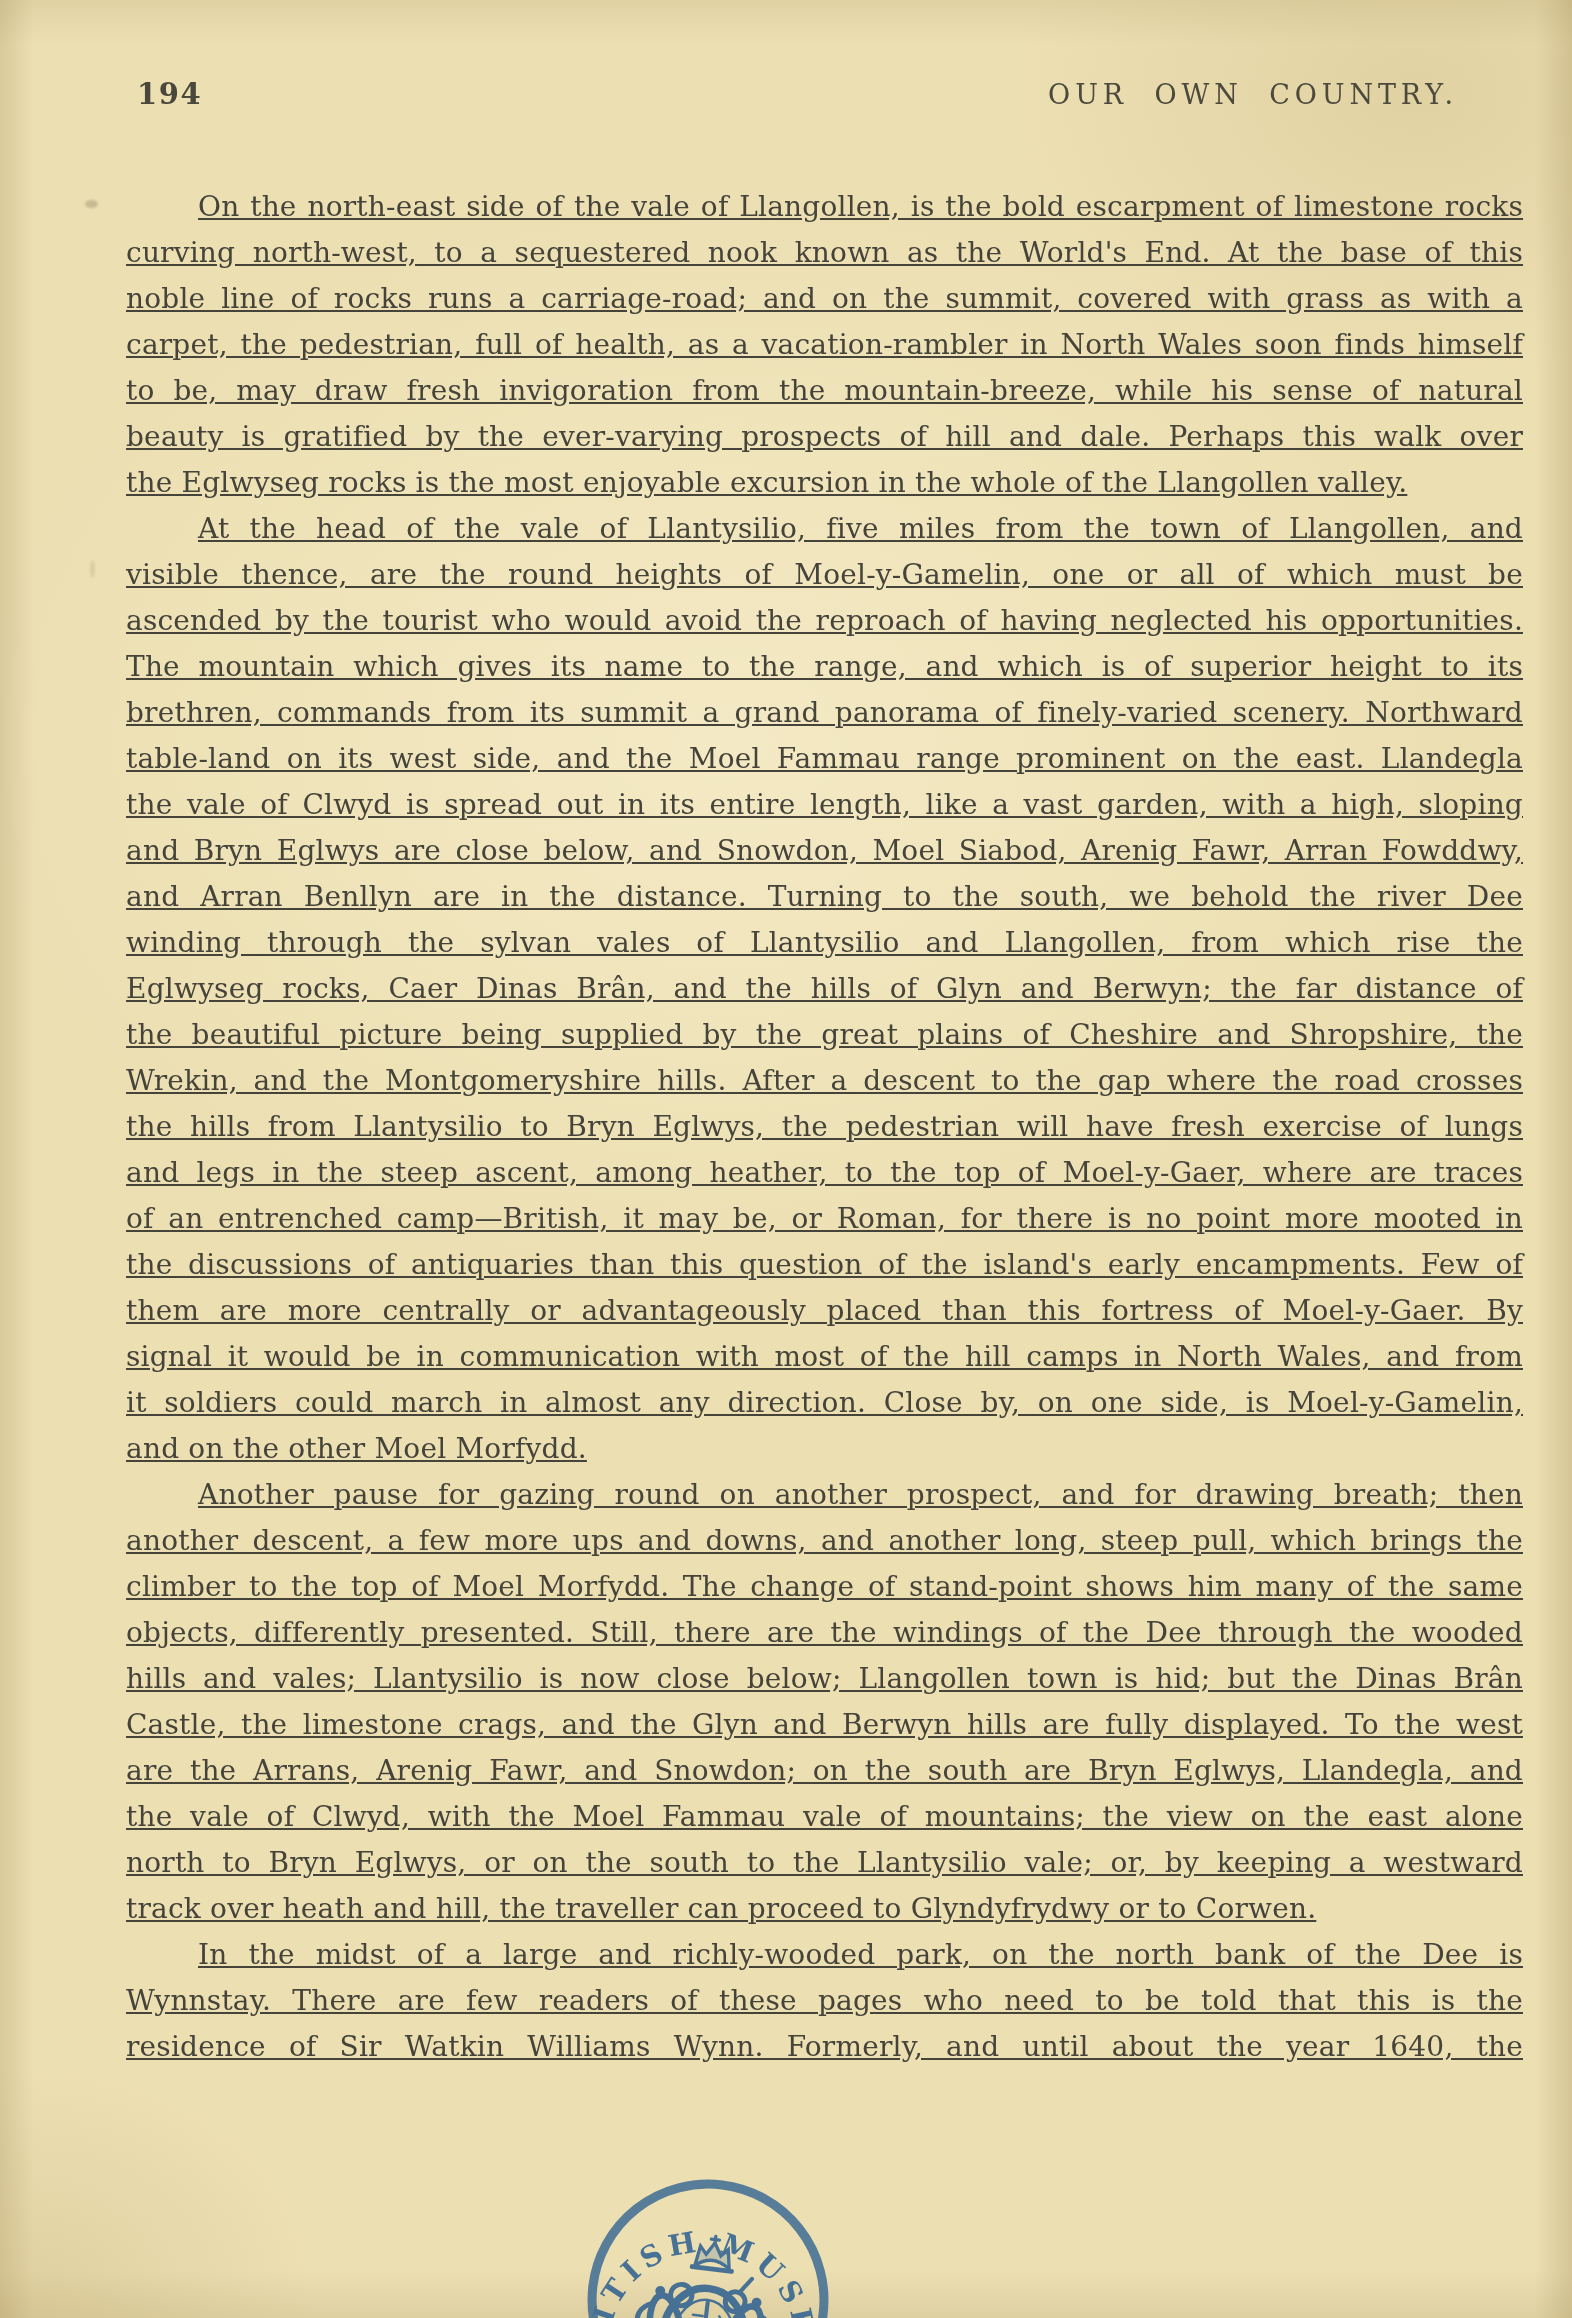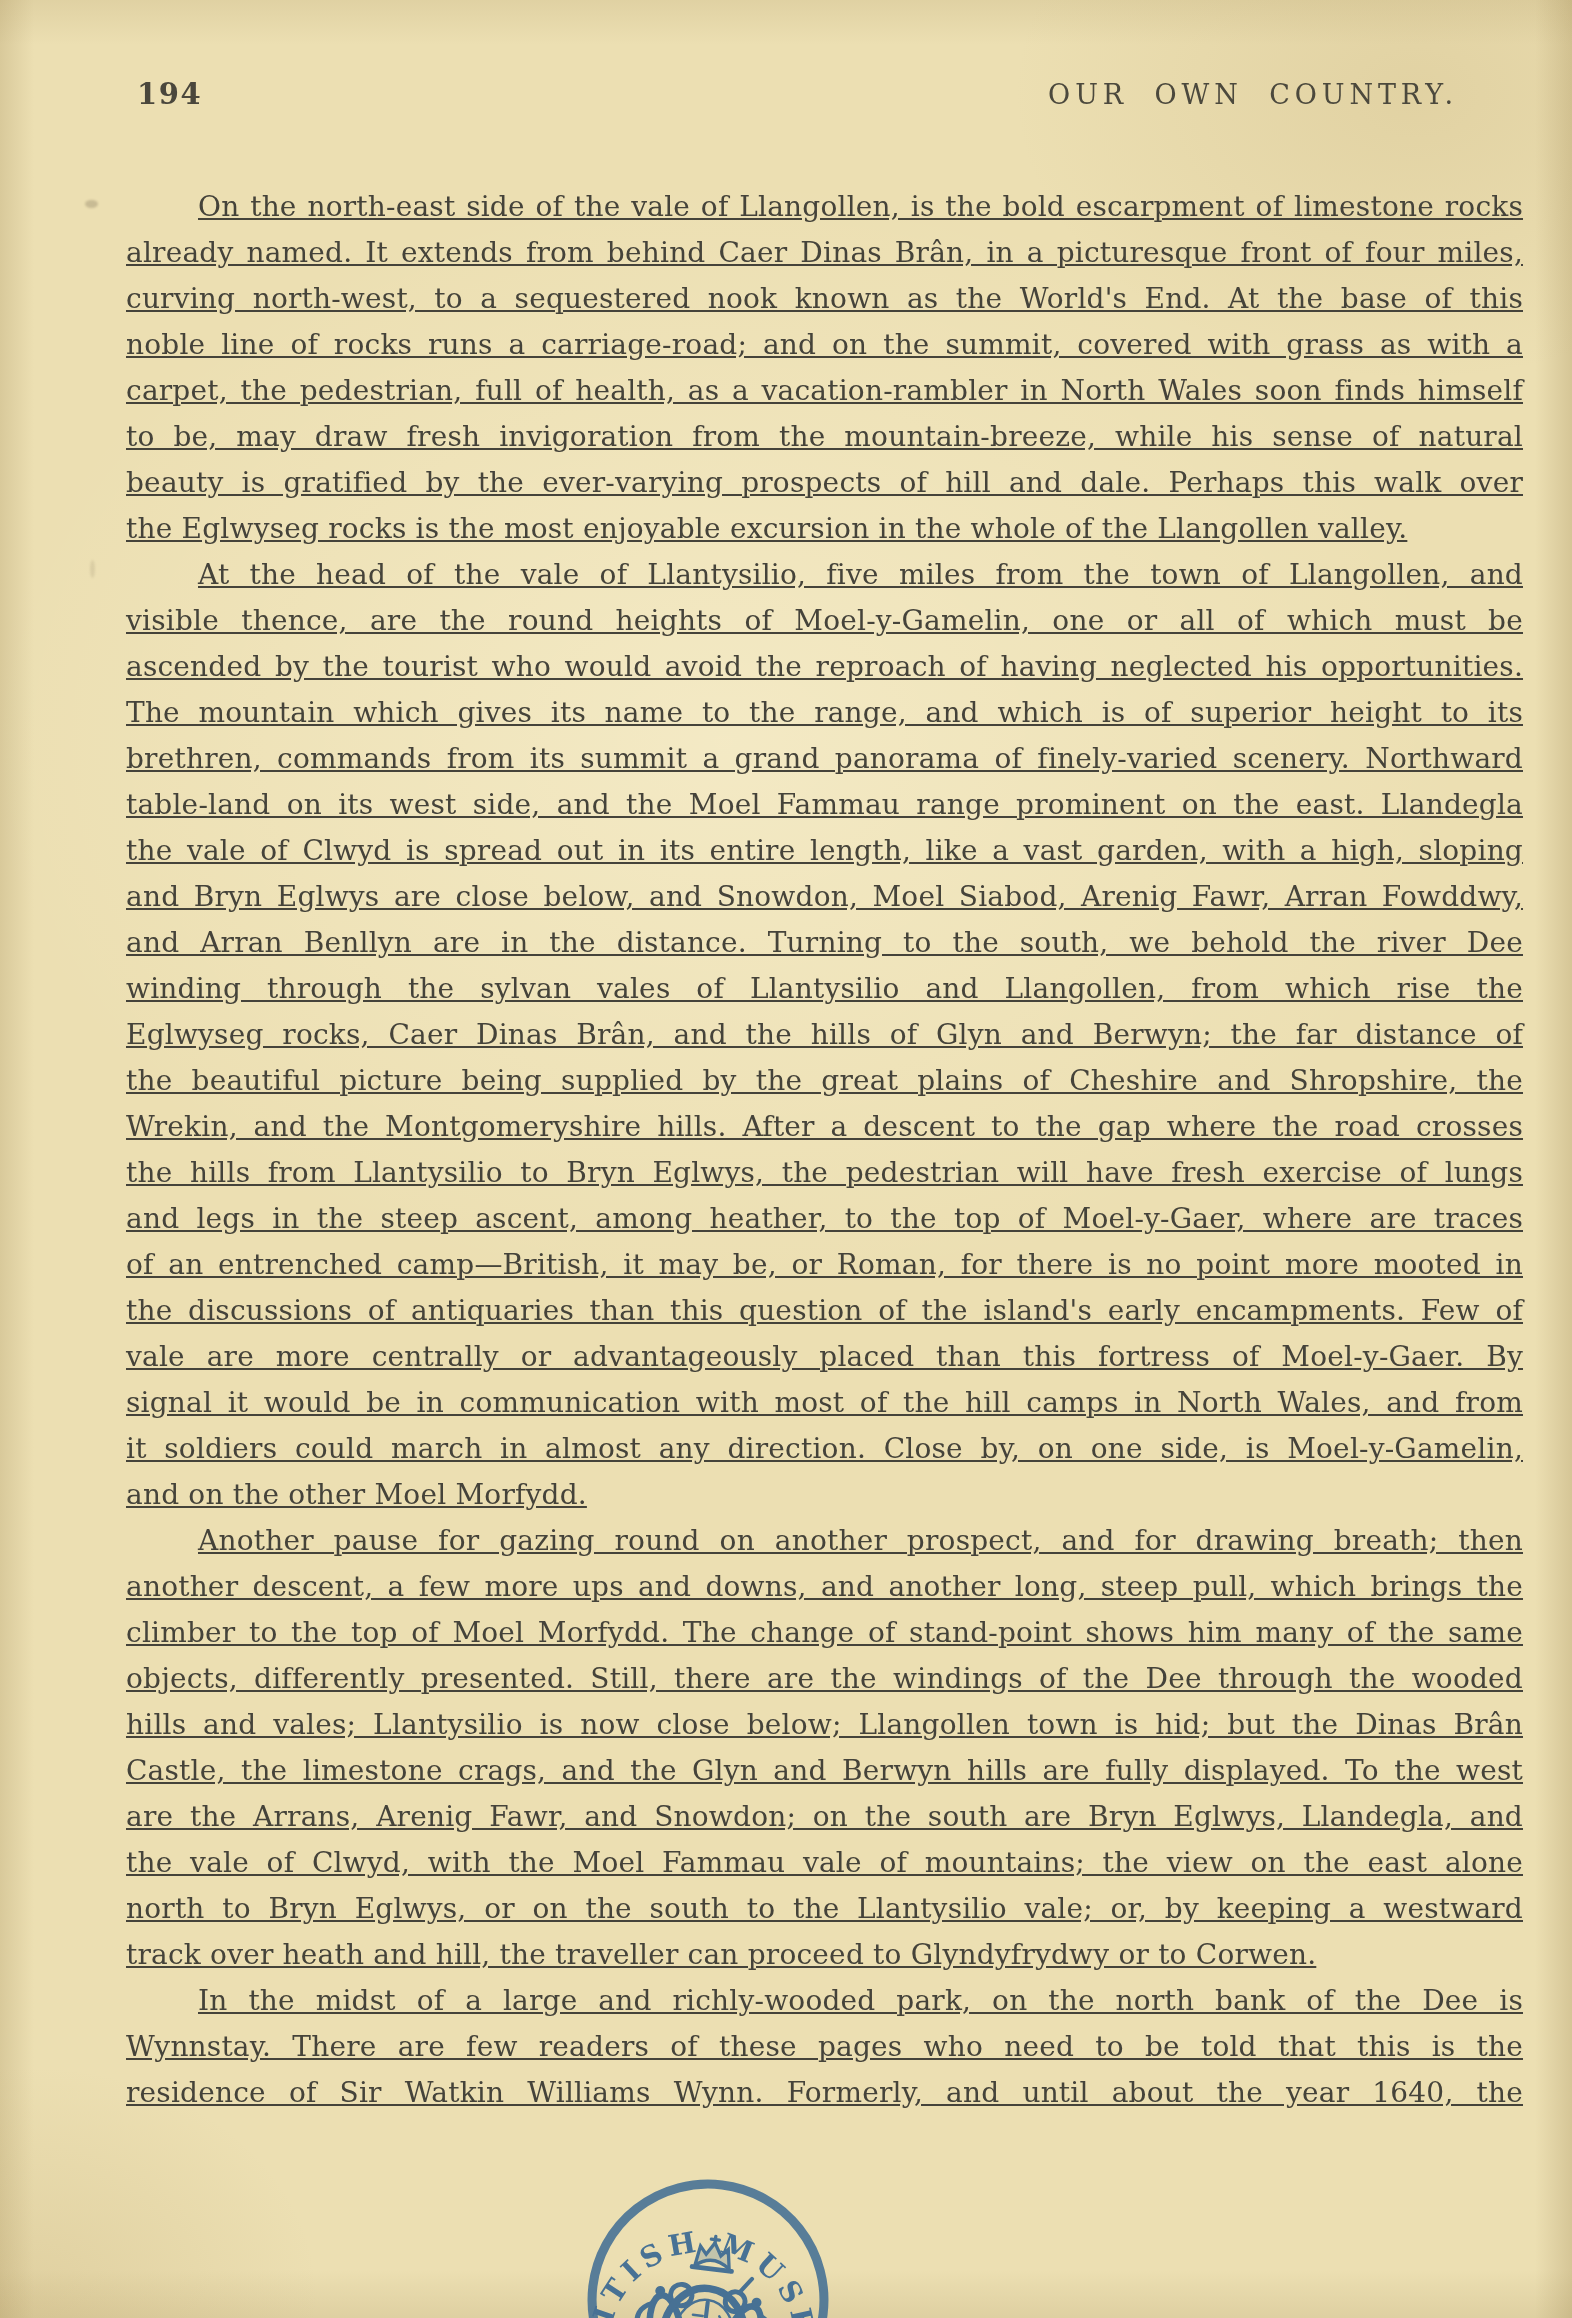--- a/index.html
+++ b/index.html
@@ -55,21 +55,20 @@
 
 <div class="page">
 
   <div class="header-row">
     <div class="page-number">194</div>
     <div class="running-title">OUR OWN COUNTRY.</div>
   </div>
 
   <div class="text-block">
       <div class="line j first">On the north-east side of the vale of Llangollen, is the bold escarpment of limestone rocks</div>
-      <div class="line j">already named. It extends from behind Caer Dinas Brân, in a picturesque front of four miles,</div>
       <div class="line j">curving north-west, to a sequestered nook known as the World's End. At the base of this</div>
       <div class="line j">noble line of rocks runs a carriage-road; and on the summit, covered with grass as with a</div>
       <div class="line j">carpet, the pedestrian, full of health, as a vacation-rambler in North Wales soon finds himself</div>
       <div class="line j">to be, may draw fresh invigoration from the mountain-breeze, while his sense of natural</div>
       <div class="line j">beauty is gratified by the ever-varying prospects of hill and dale. Perhaps this walk over</div>
       <div class="line j last">the Eglwyseg rocks is the most enjoyable excursion in the whole of the Llangollen valley.</div>
       <div class="line j first">At the head of the vale of Llantysilio, five miles from the town of Llangollen, and</div>
       <div class="line j">visible thence, are the round heights of Moel-y-Gamelin, one or all of which must be</div>
       <div class="line j">ascended by the tourist who would avoid the reproach of having neglected his opportunities.</div>
       <div class="line j">The mountain which gives its name to the range, and which is of superior height to its</div>
@@ -79,21 +78,21 @@
       <div class="line j">and Bryn Eglwys are close below, and Snowdon, Moel Siabod, Arenig Fawr, Arran Fowddwy,</div>
       <div class="line j">and Arran Benllyn are in the distance. Turning to the south, we behold the river Dee</div>
       <div class="line j">winding through the sylvan vales of Llantysilio and Llangollen, from which rise the</div>
       <div class="line j">Eglwyseg rocks, Caer Dinas Brân, and the hills of Glyn and Berwyn; the far distance of</div>
       <div class="line j">the beautiful picture being supplied by the great plains of Cheshire and Shropshire, the</div>
       <div class="line j">Wrekin, and the Montgomeryshire hills. After a descent to the gap where the road crosses</div>
       <div class="line j">the hills from Llantysilio to Bryn Eglwys, the pedestrian will have fresh exercise of lungs</div>
       <div class="line j">and legs in the steep ascent, among heather, to the top of Moel-y-Gaer, where are traces</div>
       <div class="line j">of an entrenched camp—British, it may be, or Roman, for there is no point more mooted in</div>
       <div class="line j">the discussions of antiquaries than this question of the island's early encampments. Few of</div>
-      <div class="line j">vale are more centrally or advantageously placed than this fortress of Moel-y-Gaer. By</div>
+      <div class="line j">them are more centrally or advantageously placed than this fortress of Moel-y-Gaer. By</div>
       <div class="line j">signal it would be in communication with most of the hill camps in North Wales, and from</div>
       <div class="line j">it soldiers could march in almost any direction. Close by, on one side, is Moel-y-Gamelin,</div>
       <div class="line j last">and on the other Moel Morfydd.</div>
       <div class="line j first">Another pause for gazing round on another prospect, and for drawing breath; then</div>
       <div class="line j">another descent, a few more ups and downs, and another long, steep pull, which brings the</div>
       <div class="line j">climber to the top of Moel Morfydd. The change of stand-point shows him many of the same</div>
       <div class="line j">objects, differently presented. Still, there are the windings of the Dee through the wooded</div>
       <div class="line j">hills and vales; Llantysilio is now close below; Llangollen town is hid; but the Dinas Brân</div>
       <div class="line j">Castle, the limestone crags, and the Glyn and Berwyn hills are fully displayed. To the west</div>
       <div class="line j">are the Arrans, Arenig Fawr, and Snowdon; on the south are Bryn Eglwys, Llandegla, and</div>

